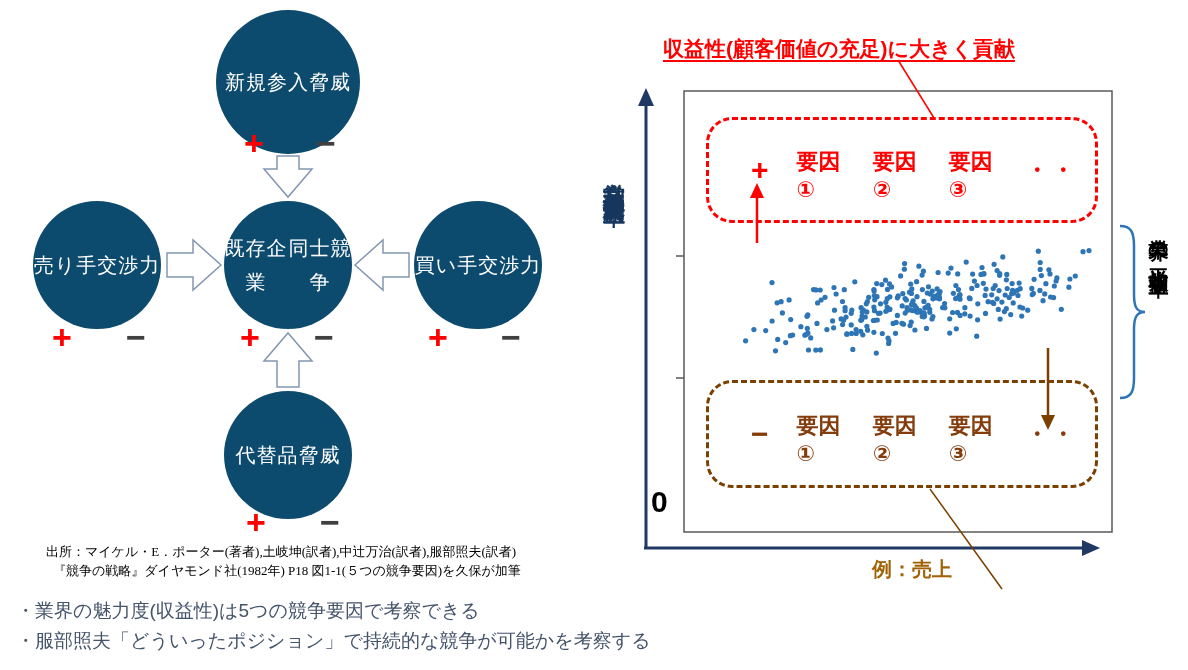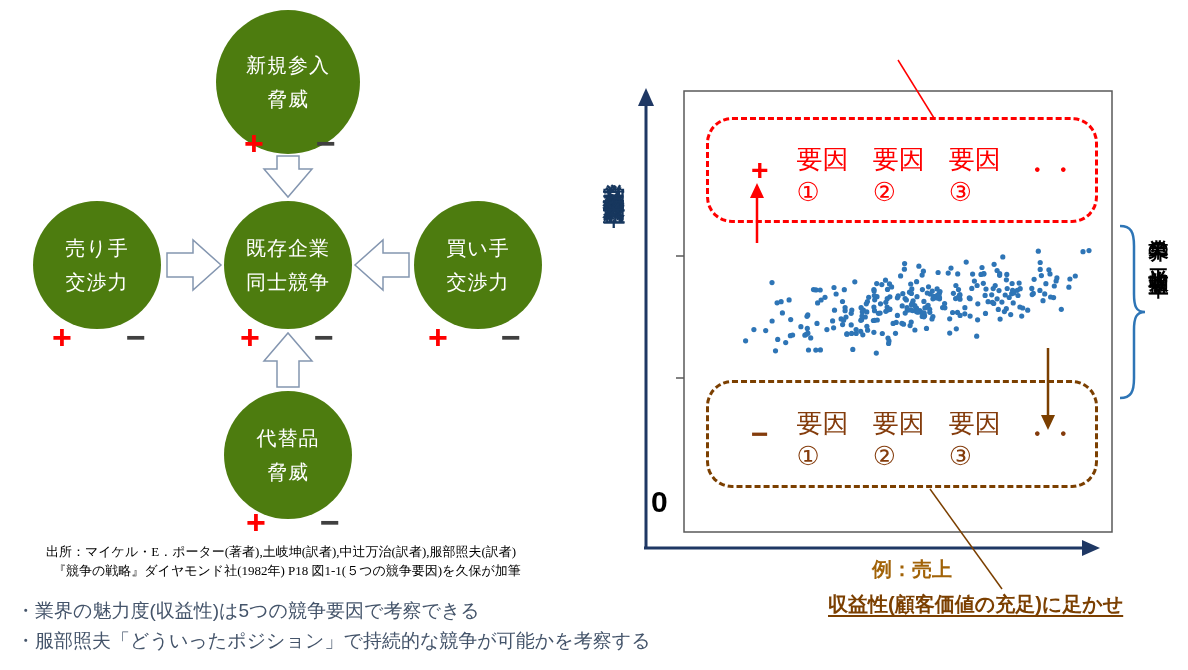--- a/index.html
+++ b/index.html
@@ -1,22 +1,22 @@
 <!DOCTYPE html>
 <html><head>
 <meta charset="utf-8">
 <style>
   * { margin:0; padding:0; box-sizing:border-box; }
   body { font-family:"Liberation Sans","DejaVu Sans",sans-serif; background:#ffffff; }
   .canvas { position:relative; width:1188px; height:670px; background:#ffffff; overflow:hidden; }
   .layer { position:absolute; left:0; top:0; }
 
   
-  .circle { position:absolute; border-radius:50%; background:#4d7c0f; color:#ffffff;
-            display:flex; flex-direction:column; align-items:center; justify-content:center;
+  .circle { position:absolute; border-radius:50%; background:#0c4a6e; color:#ffffff;
+            display:flex; flex-direction:row; align-items:center; justify-content:center;
             text-align:center; font-size:20px; line-height:1.7; letter-spacing:1px; z-index:3; }
   .circle.c-top    { left:216px; top:10px;  width:144px; height:144px; }
   .circle.c-left   { left:33px;  top:201px; width:128px; height:128px; }
   .circle.c-center { left:224px; top:201px; width:128px; height:128px; }
   .circle.c-right  { left:414px; top:201px; width:128px; height:128px; }
   .circle.c-bottom { left:224px; top:391px; width:128px; height:128px; }
 
   .sign { position:absolute; font-weight:bold; font-size:34px; line-height:1; z-index:4; }
   .sign.plus  { color:#FF0000; }
   .sign.minus { color:#404040; }
@@ -36,21 +36,21 @@
   .brace-label  { left:1146px; top:224px; font-size:20px; font-weight:bold; color:#000000; letter-spacing:2px; }
   .origin-label { position:absolute; left:651px; top:485px; font-size:30px; font-weight:bold; color:#000000; z-index:3; }
   .x-axis-label { position:absolute; left:872px; top:556px; font-size:20px; font-weight:bold; color:#a16207; z-index:3; }
   .footnote-label { position:absolute; left:828px; top:591px; font-size:20px; font-weight:bold;
                     color:#7B3F00; text-decoration:underline; text-underline-offset:4px; z-index:3; }
 
   
   .factor-box { position:absolute; display:flex; align-items:center; gap:24px;
                 padding:0 18px 0 42px; border-radius:26px; z-index:2; }
   .factor-box .box-sign { font-size:30px; font-weight:bold; line-height:1; margin-right:4px; }
-  .factor-box .factor { font-size:26px; font-weight:normal;margin-top:9px; }
+  .factor-box .factor { font-size:22px; font-weight:bold;margin-top:9px; }
   .factor-box .dots { font-size:24px; font-weight:bold; letter-spacing:2px; }
   .pos-box { left:706px; top:117px; width:392px; height:106px; border:3px dashed #FF0000; color:#FF0000; }
   .neg-box { left:706px; top:380px; width:392px; height:108px; border:3px dashed #7B3F00; color:#843C0C; }
 </style>
 </head>
 <body>
 
 <div class="canvas">
 
   <svg class="layer" width="1188" height="670" viewBox="0 0 1188 670">
@@ -407,25 +407,25 @@
   <div class="source">
     <p>出所：マイケル・E．ポーター(著者),土岐坤(訳者),中辻万治(訳者),服部照夫(訳者)</p>
     <p class="l2">『競争の戦略』ダイヤモンド社(1982年) P18 図1-1(５つの競争要因)を久保が加筆</p>
   </div>
 
   <div class="bullets">
     <p>・業界の魅力度(収益性)は5つの競争要因で考察できる</p>
     <p>・服部照夫「どういったポジション」で持続的な競争が可能かを考察する</p>
   </div>
 
+  <div class="chart-title">収益性(顧客価値の充足)に大きく貢献</div>
   <div class="v-text y-axis-label">営業利益率・投資利益率</div>
   <div class="origin-label">0</div>
   <div class="x-axis-label">例：売上</div>
   <div class="v-text brace-label">業界の平均収益率</div>
-  <div class="footnote-label">収益性(顧客価値の充足)に足かせ</div>
 
   <div class="factor-box pos-box">
     <span class="box-sign">+</span>
     <span class="factor">要因①</span>
     <span class="factor">要因②</span>
     <span class="factor">要因③</span>
     <span class="dots">・・</span>
   </div>
 
   <div class="factor-box neg-box">

